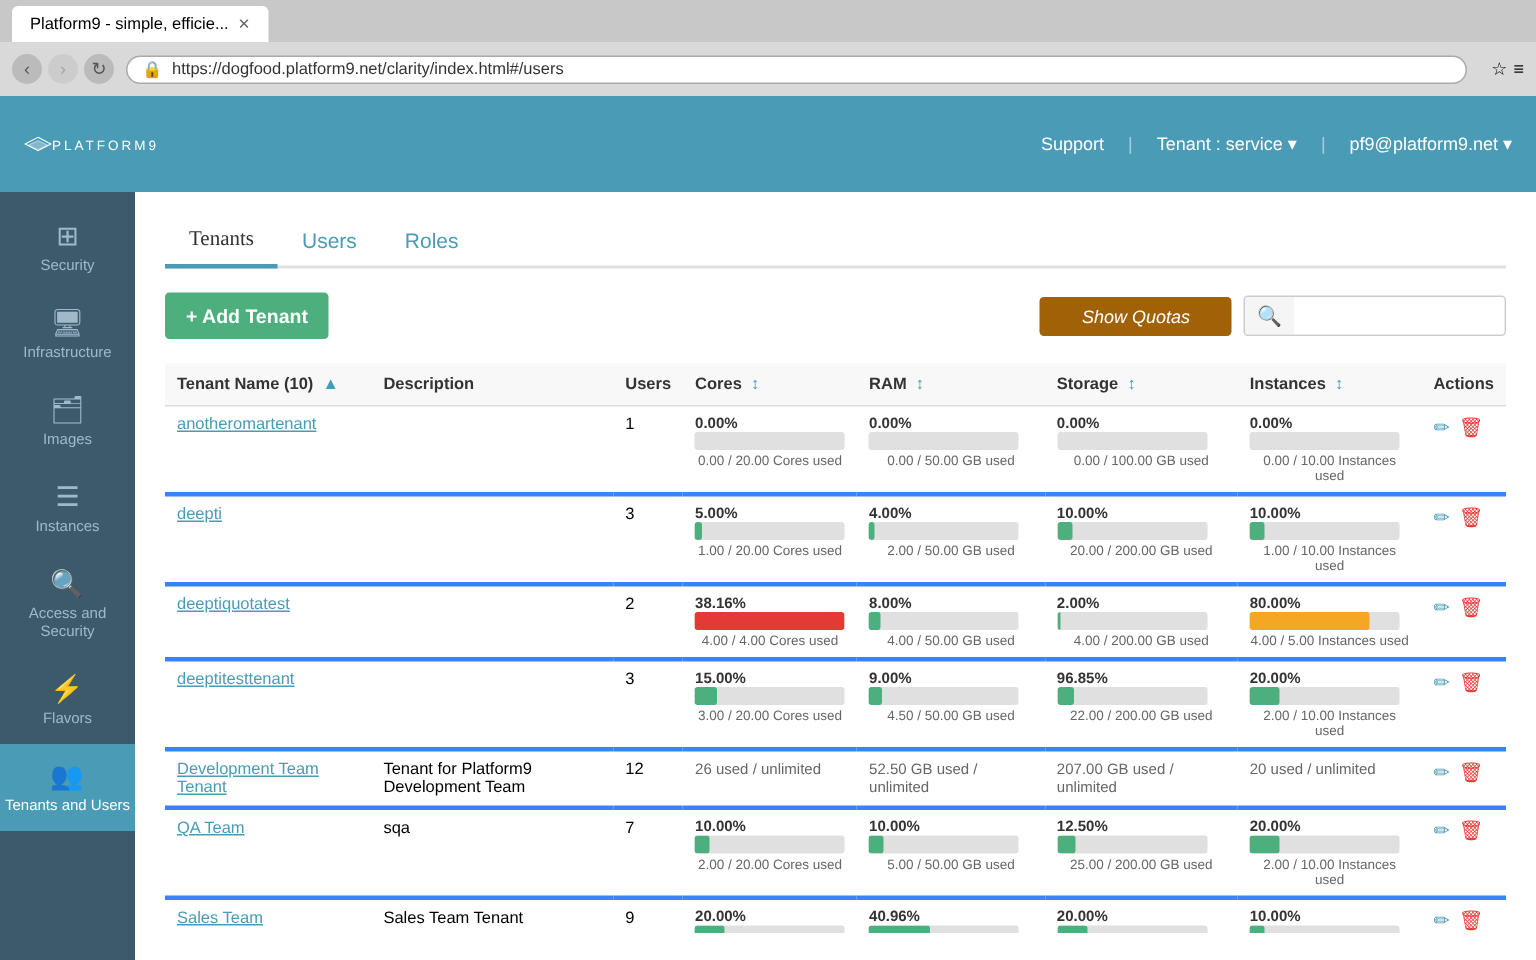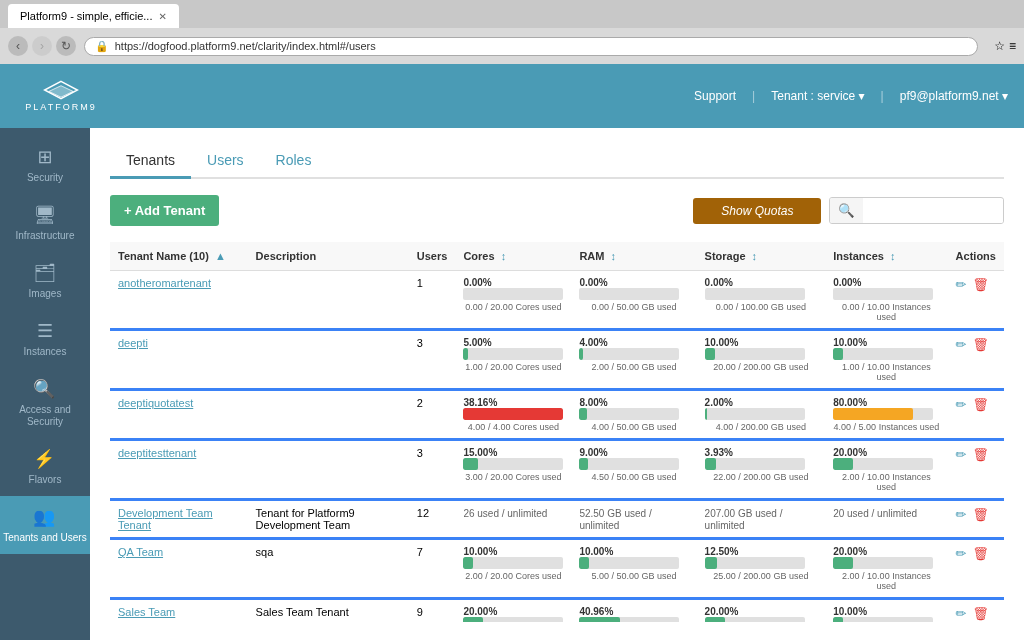--- a/index.html
+++ b/index.html
@@ -60,21 +60,20 @@
     
     .app-header {
       background: #4a9bb5;
       height: 64px;
       display: flex;
       align-items: center;
       padding: 0 16px;
     }
     .logo-area {
       display: flex;
-      flex-direction: column;
       align-items: center;
       color: white;
       width: 90px;
     }
     .logo-icon {
       width: 36px;
       height: 20px;
     }
     .logo-text {
       font-size: 9px;
@@ -141,20 +140,21 @@
       padding: 8px 16px;
       cursor: pointer;
       color: #4a9bb5;
       font-size: 14px;
       border-bottom: 3px solid transparent;
       margin-bottom: -2px;
     }
     .tab-item.active {
       color: #333;
       border-bottom-color: #4a9bb5;
+      font-family: Liberation Serif, serif;
     }
 
     
     .toolbar {
       display: flex;
       align-items: center;
       margin-bottom: 16px;
       gap: 20px;
     }
     .add-tenant-btn {
@@ -526,21 +526,21 @@
       <div class="progress-container">
         <div class="progress-label">9.00%</div>
         <div class="progress-bar-wrap">
           <div class="progress-bar bar-green" style="width:9%"></div>
         </div>
         <div class="progress-sub">4.50 / 50.00 GB used</div>
       </div>
     </td>
     <td>
       <div class="progress-container">
-        <div class="progress-label">3.93%</div>
+        <div class="progress-label">96.85%</div>
         <div class="progress-bar-wrap">
           <div class="progress-bar bar-green" style="width:11%"></div>
         </div>
         <div class="progress-sub">22.00 / 200.00 GB used</div>
       </div>
     </td>
     <td>
       <div class="progress-container">
         <div class="progress-label">20.00%</div>
         <div class="progress-bar-wrap">

